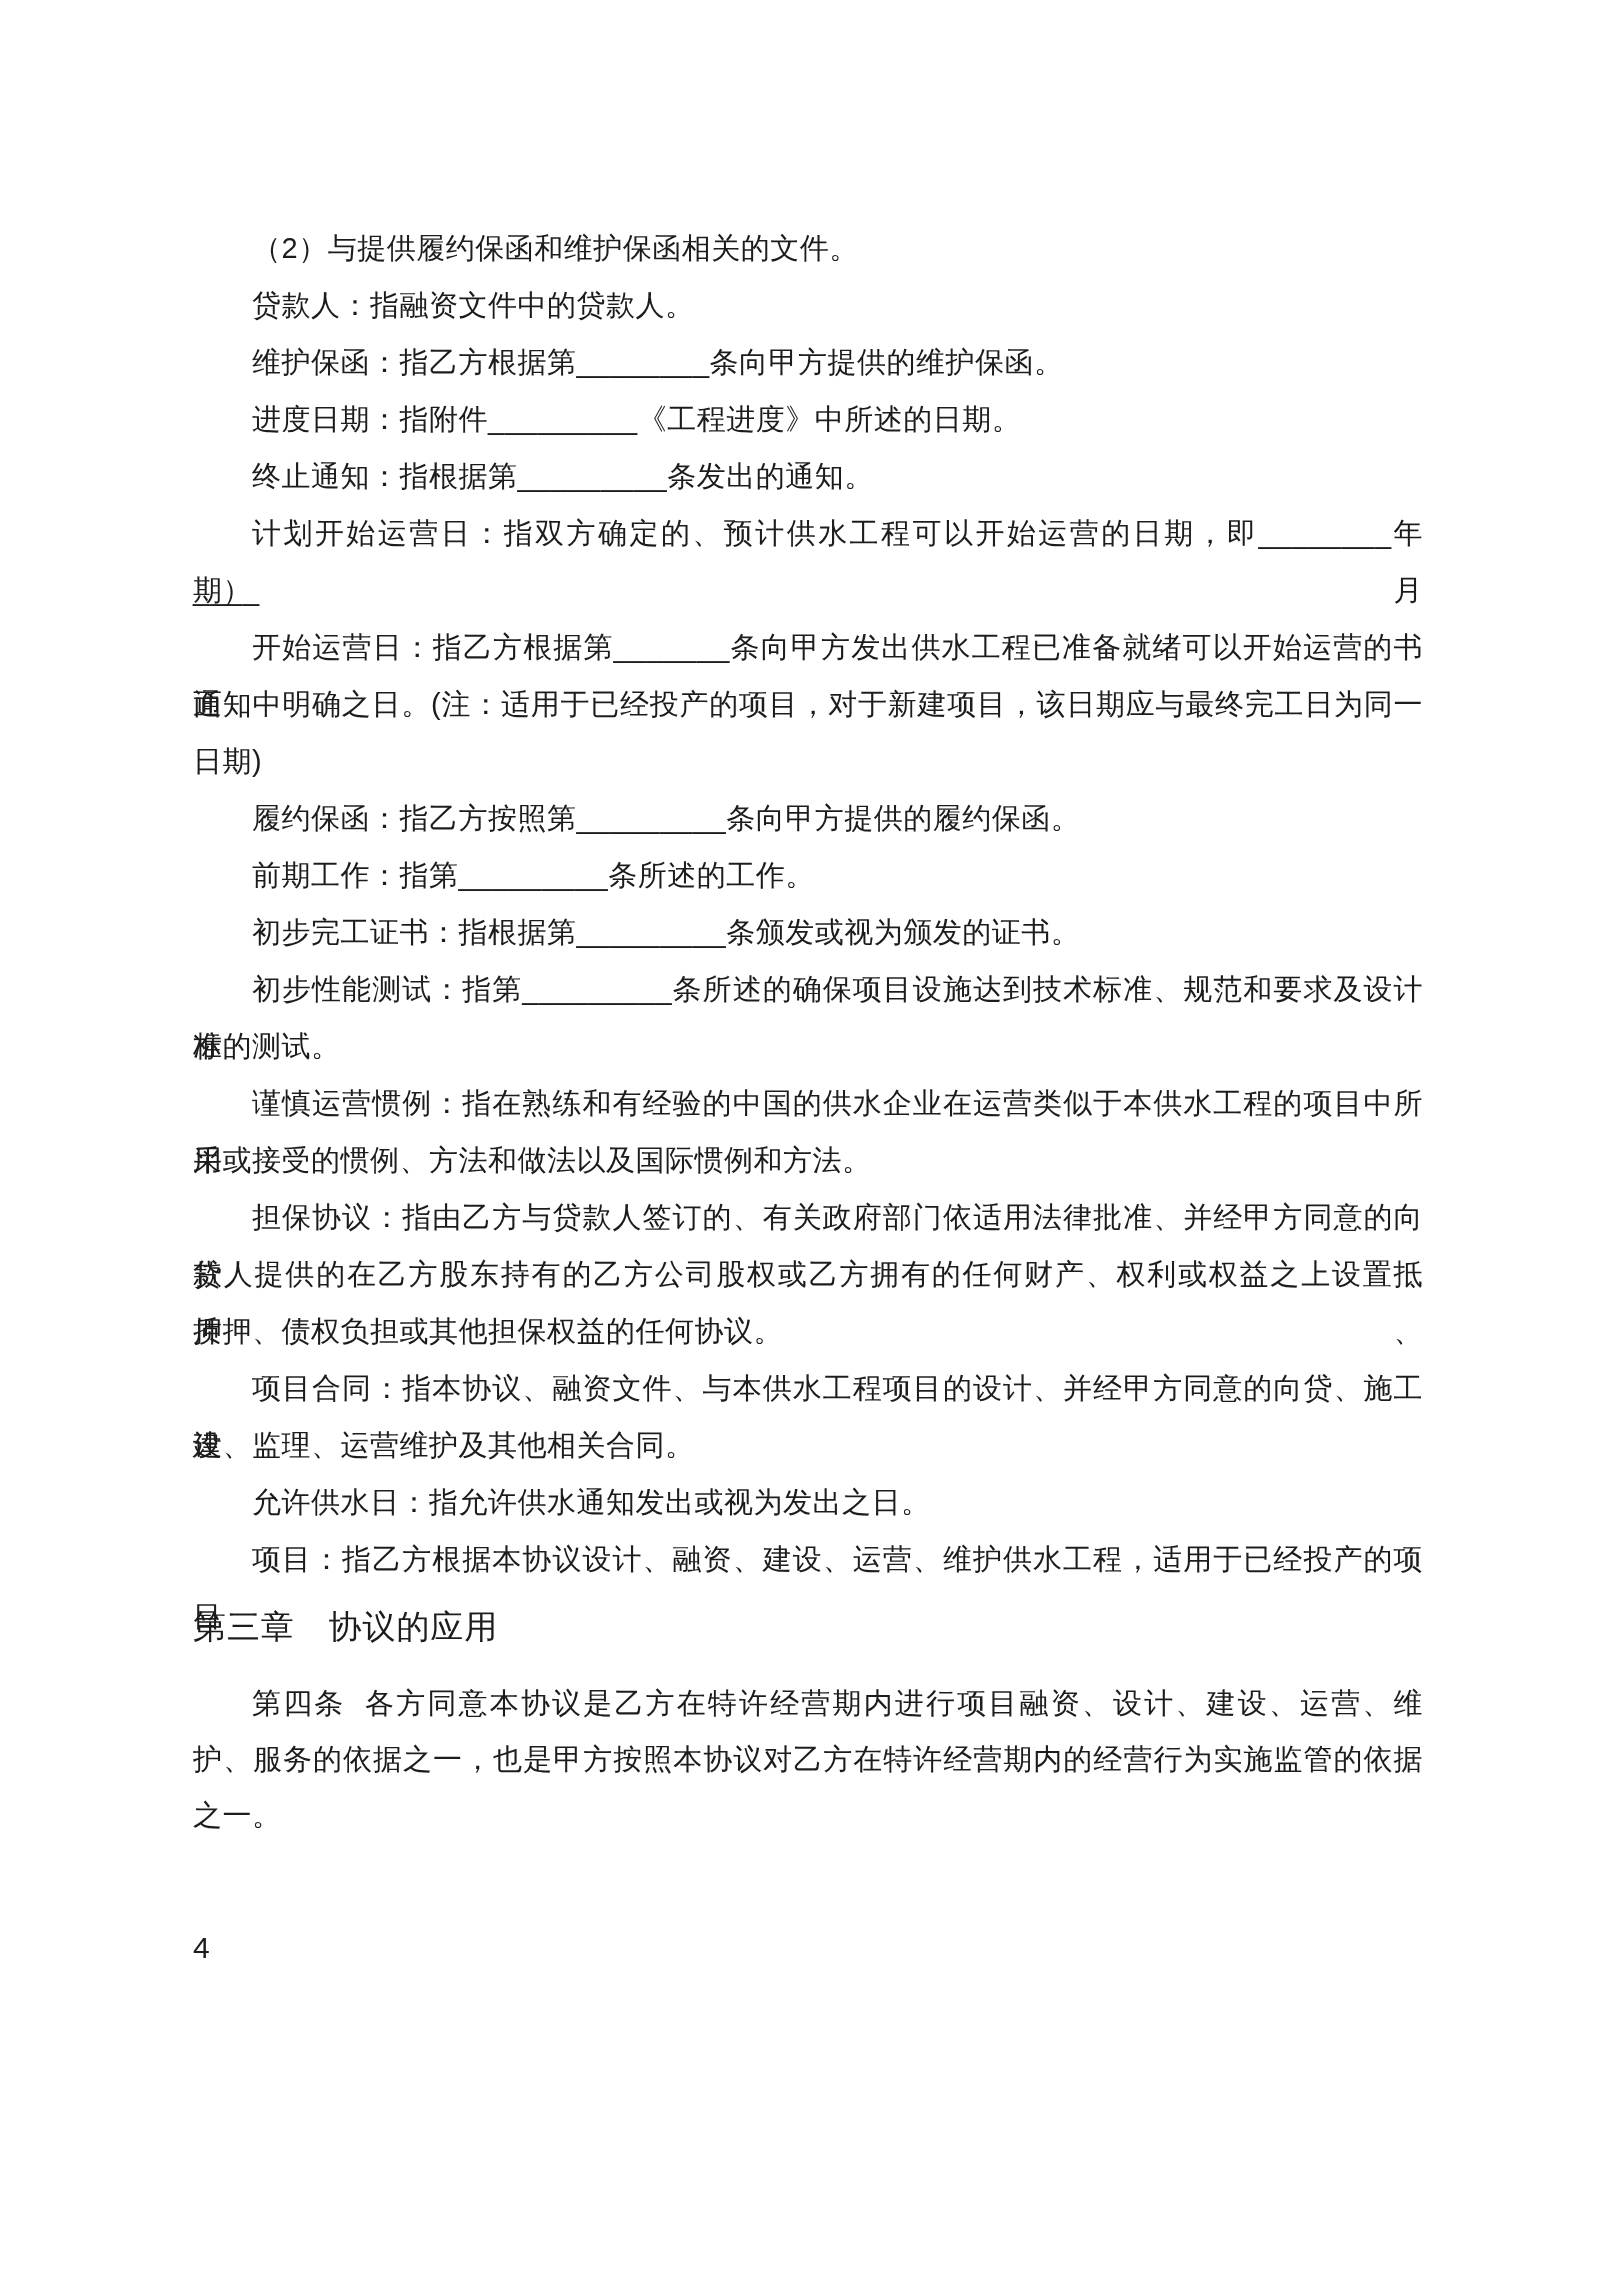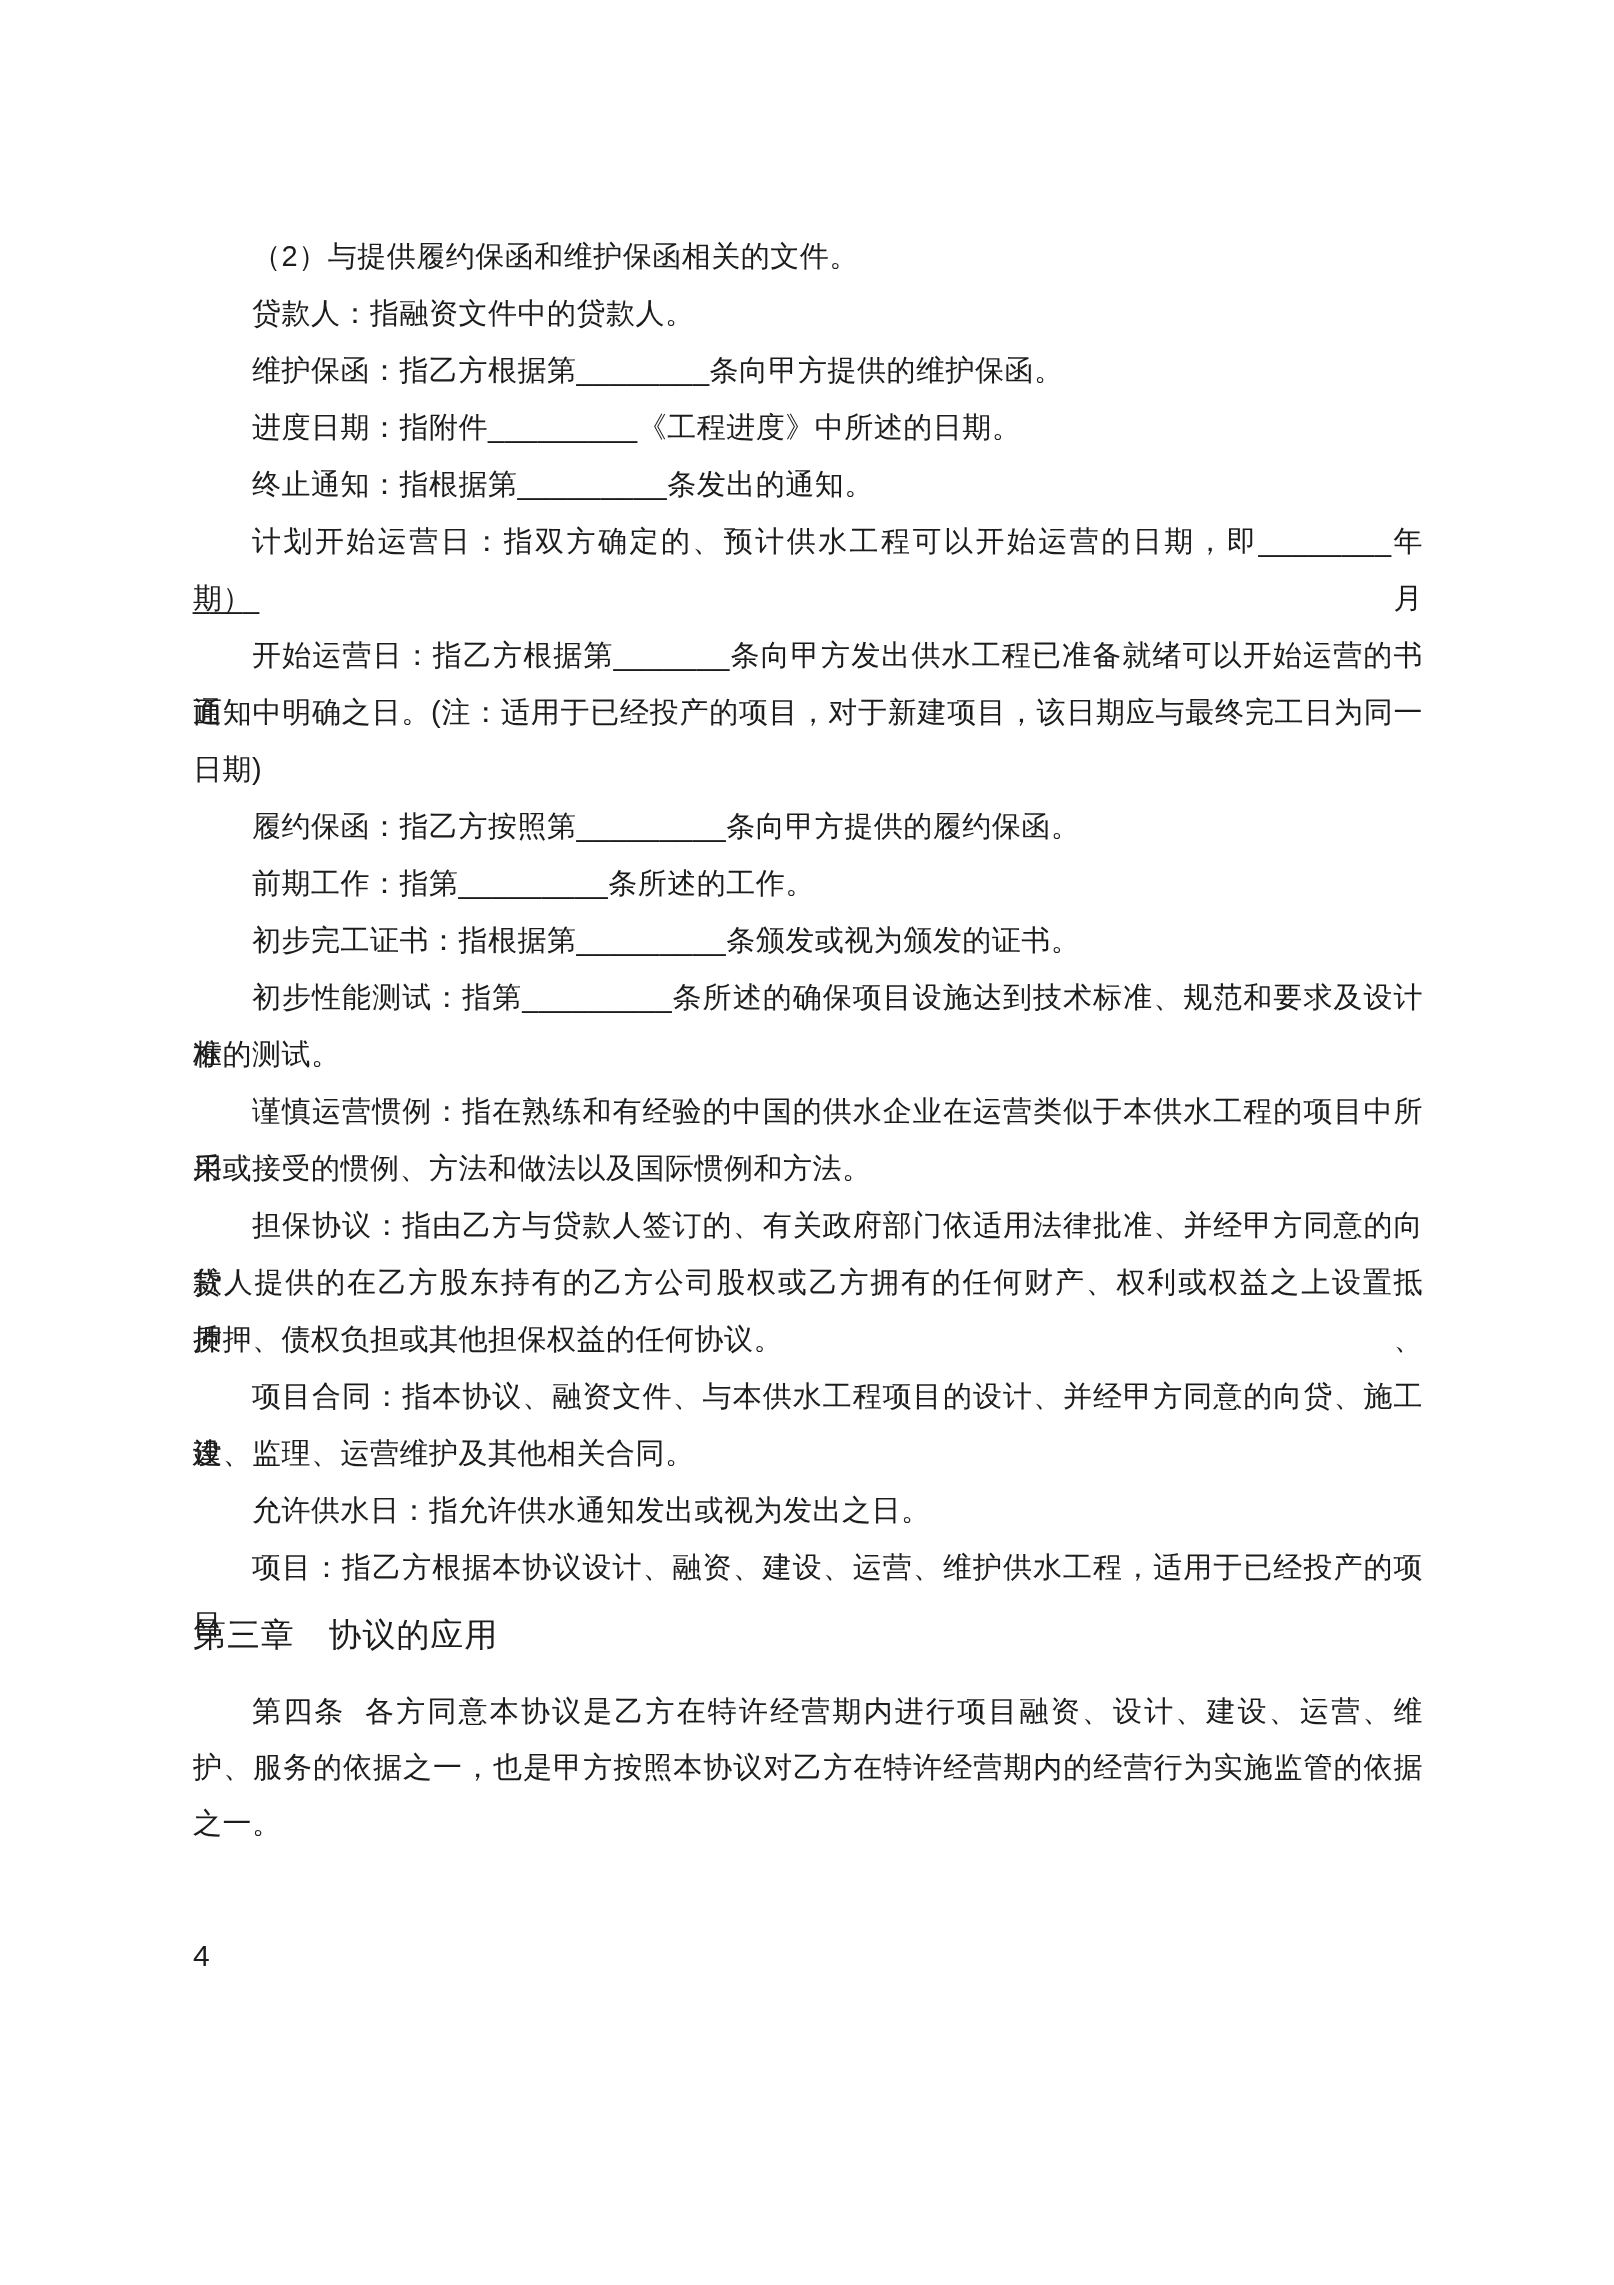--- a/index.html
+++ b/index.html
@@ -12,21 +12,21 @@
     width: 1615px;
     height: 2285px;
     background: #ffffff;
     overflow: hidden;
     font-family: "Liberation Sans", "DejaVu Sans", sans-serif;
     color: #1c1c1c;
   }
   .content {
     position: absolute;
     left: 193px;
-    top: 228px;
+    top: 220px;
     width: 1230px;
   }
   .line {
     height: 57px;
     line-height: 57px;
     font-size: 29px;
     letter-spacing: 0.5px;
     text-align: left;
     overflow: visible;
     white-space: nowrap;

